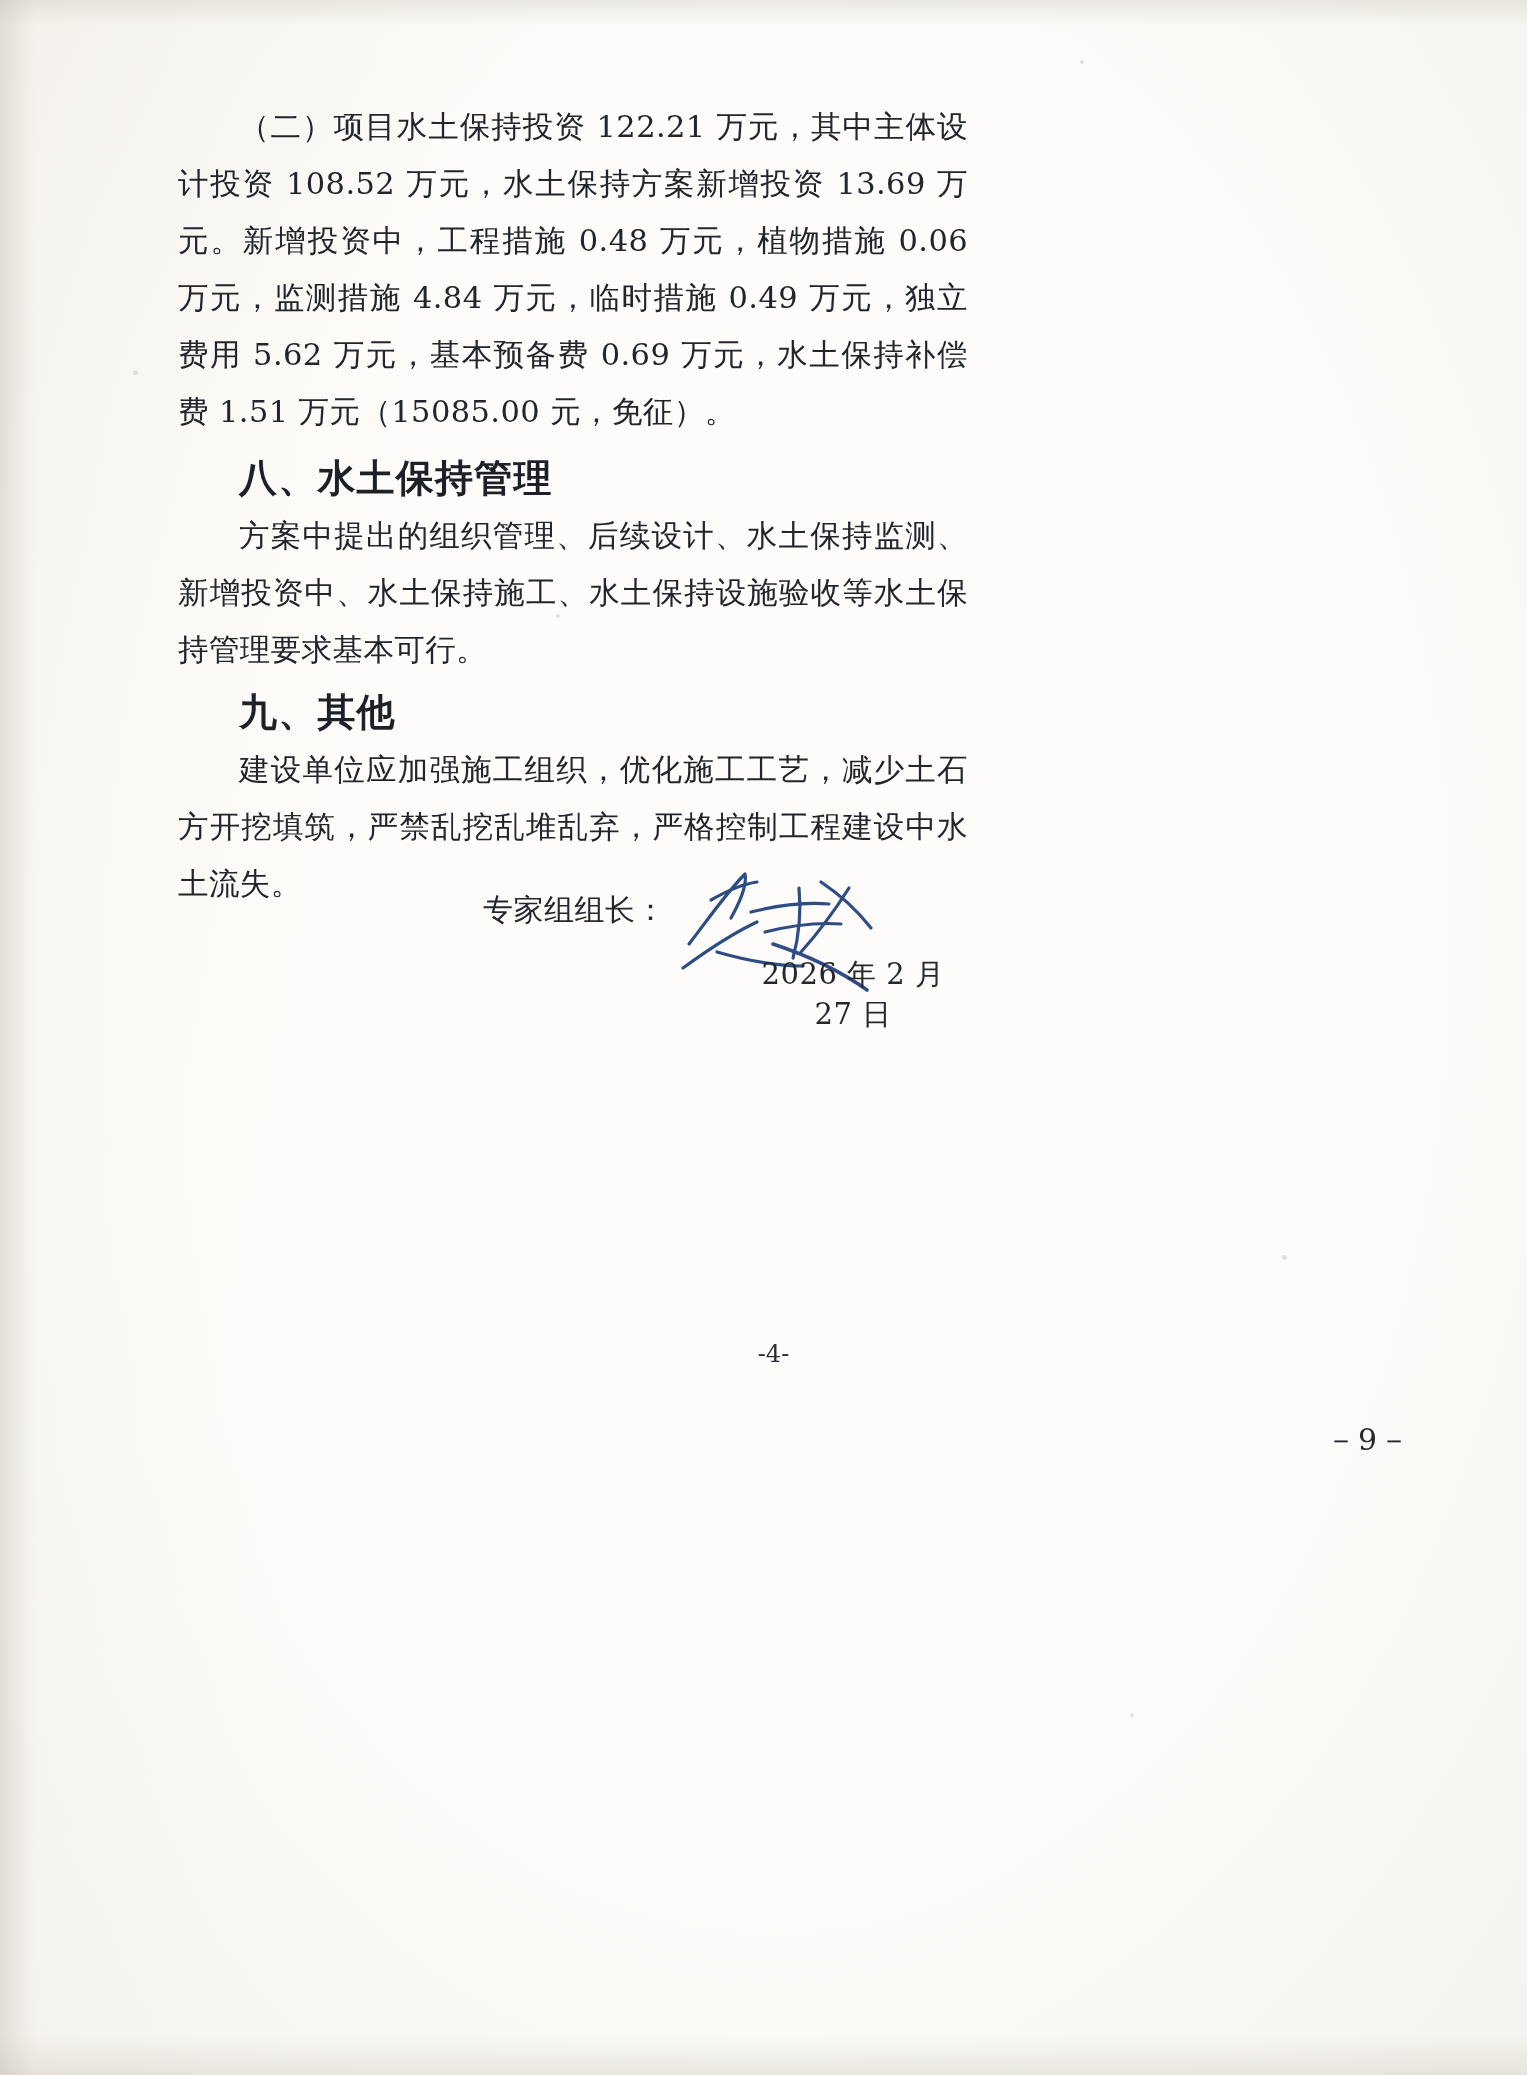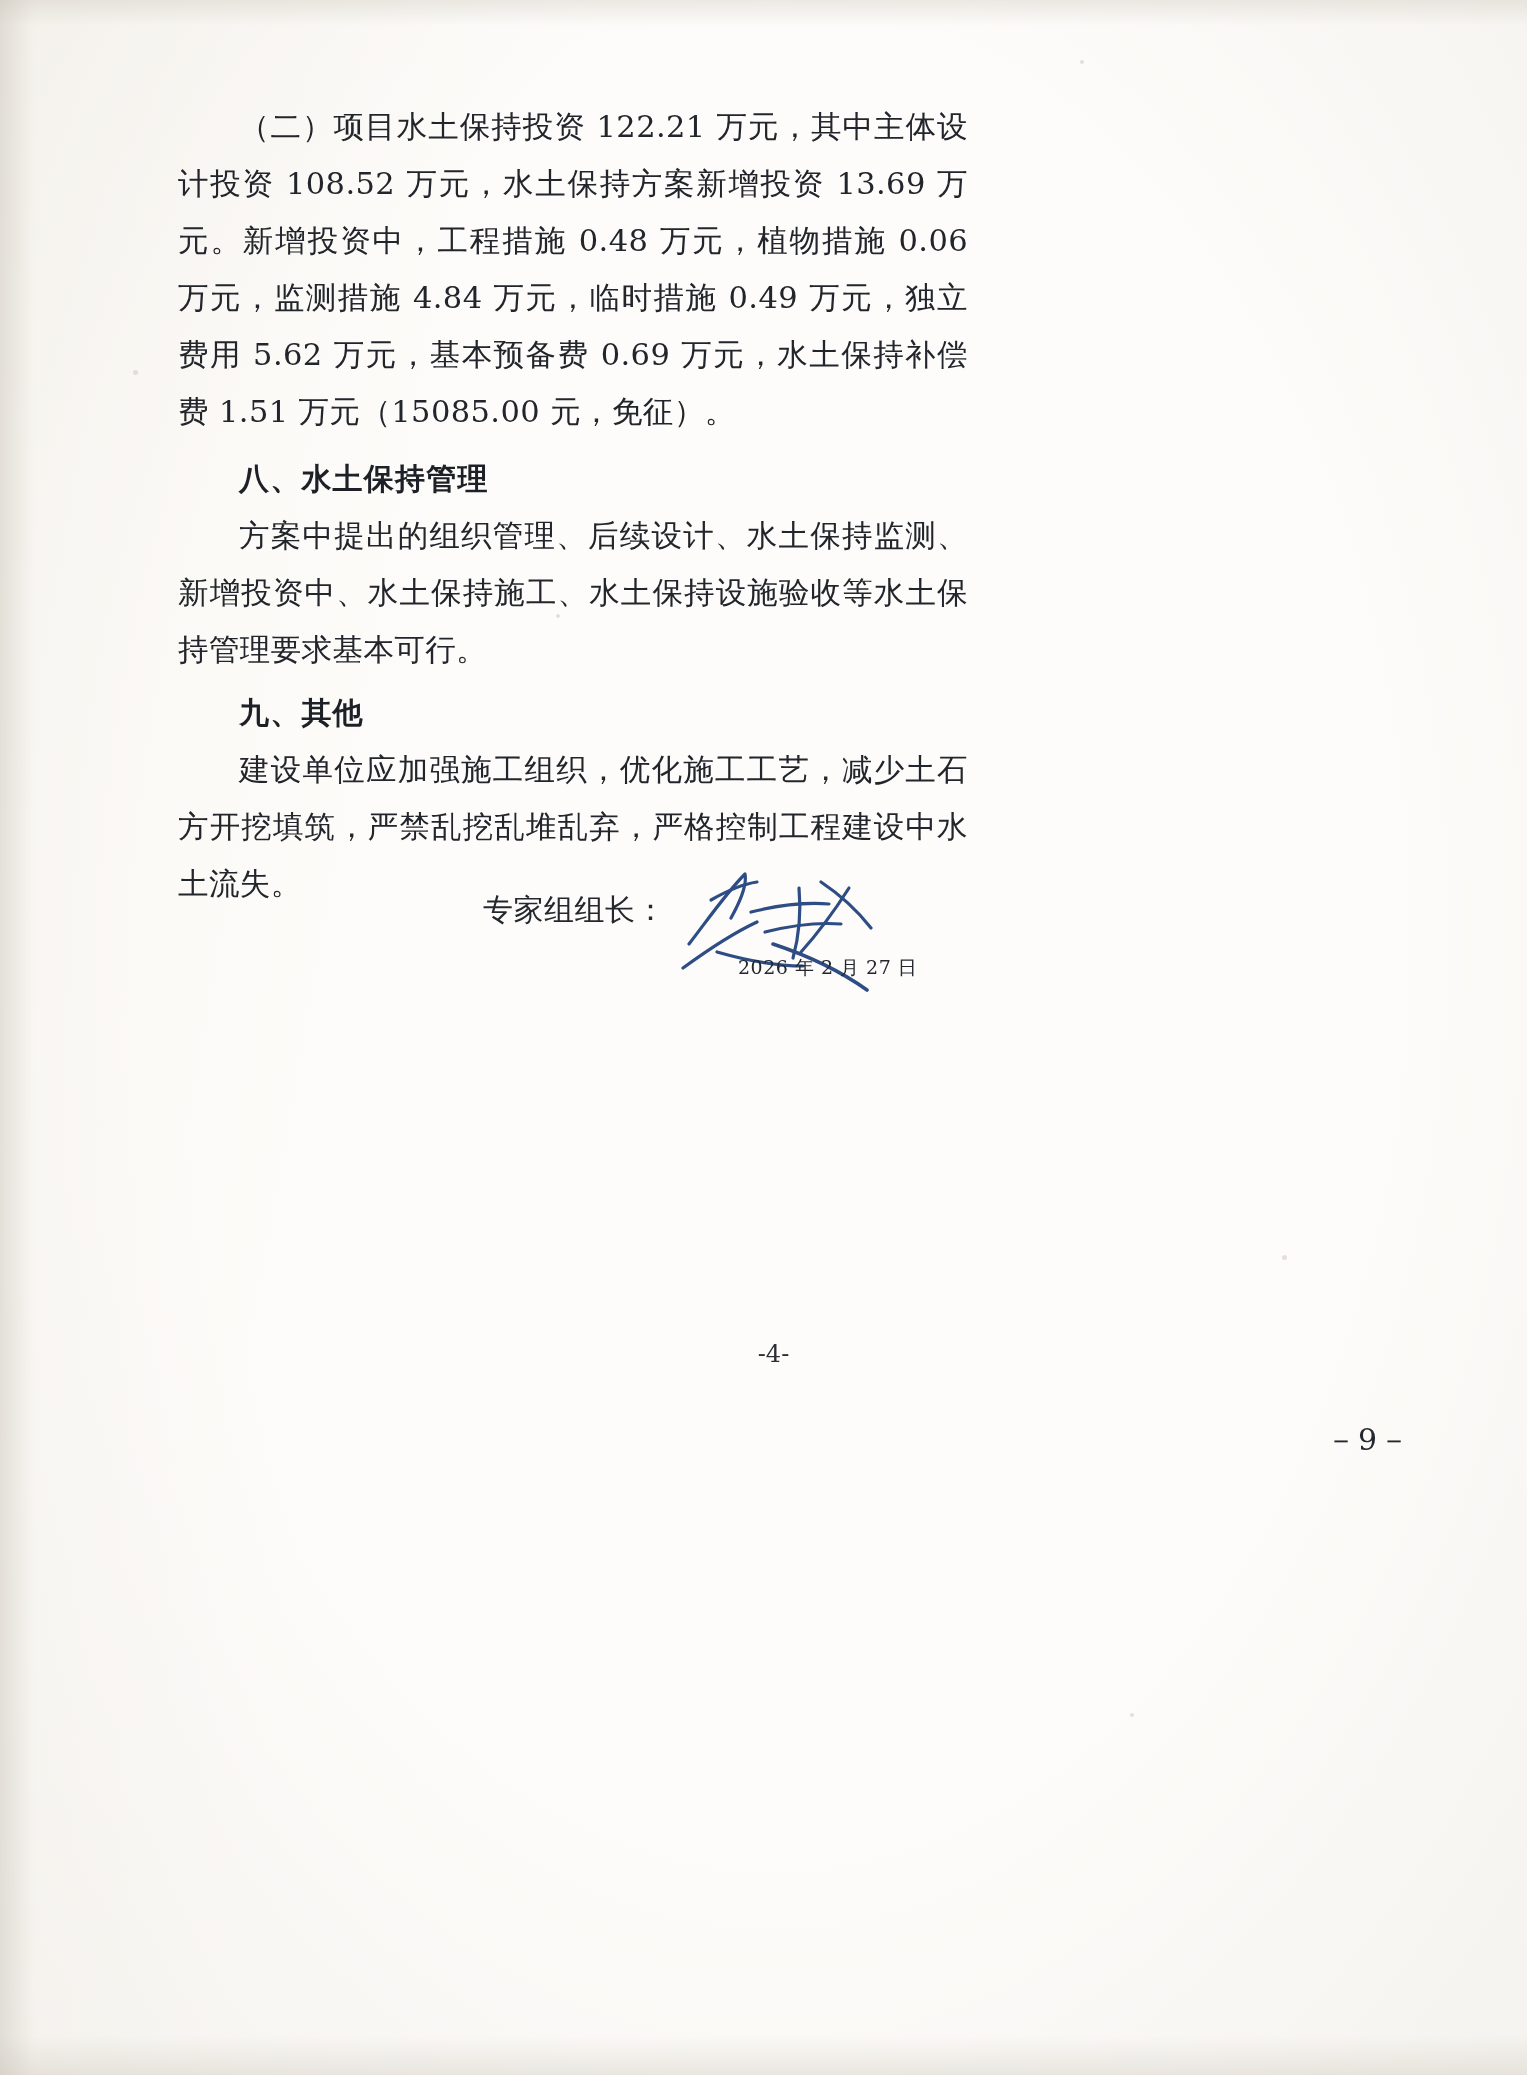--- a/index.html
+++ b/index.html
@@ -59,21 +59,21 @@
     color: #22252b;
     letter-spacing: 0.4px;
     text-align: justify;
     margin: 0 0 2px 0;
     font-family: "DejaVu Serif", serif;
   }
   .para.indent {
     text-indent: 61px;
   }
   .heading {
-    font-size: 30px;
+    font-size: 38px;
     line-height: 57px;
     color: #1d2026;
     letter-spacing: 1.2px;
     margin: 0;
     text-indent: 61px;
     font-weight: bold;
     font-family: "DejaVu Sans", sans-serif;
   }
   .gap-sm { height: 4px; }
 
@@ -99,21 +99,21 @@
     left: 475px;
     top: -32px;
     width: 260px;
     height: 150px;
     pointer-events: none;
   }
   .date-line {
     position: absolute;
     left: 560px;
     top: 75px;
-    font-size: 19px;
+    font-size: 29px;
     color: #24272d;
     letter-spacing: 0.5px;
     font-family: "DejaVu Serif", serif;
   }
 
   .inner-page-number {
     position: absolute;
     left: 0;
     right: 0;
     top: 1340px;

